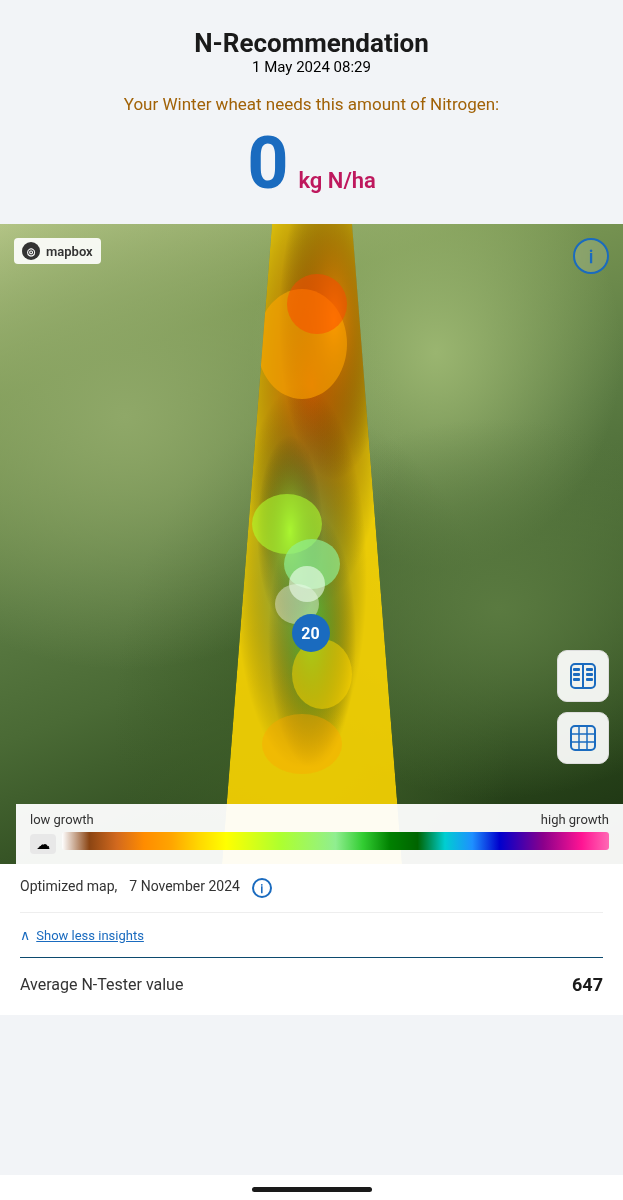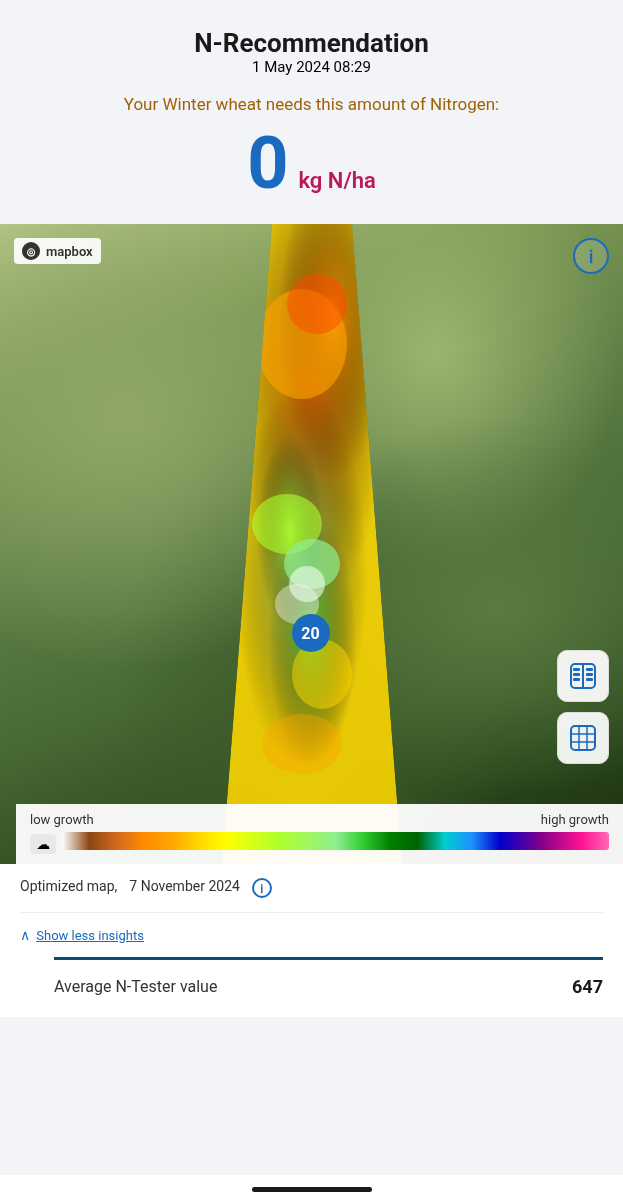--- a/index.html
+++ b/index.html
@@ -258,22 +258,21 @@
     }
     .show-insights-link {
       color: #1a6bbf;
       text-decoration: underline;
       font-size: 13px;
       cursor: pointer;
     }
 
     .insights-section {
       padding: 16px 0 20px;
-      border-top: 3px solid #0c4a6e;
-      margin-left: 34px;
+      border-top: 1px solid #0c4a6e;
     }
     .insights-row {
       display: flex;
       justify-content: space-between;
       align-items: center;
     }
     .insights-label {
       font-size: 16px;
       color: #333;
     }

